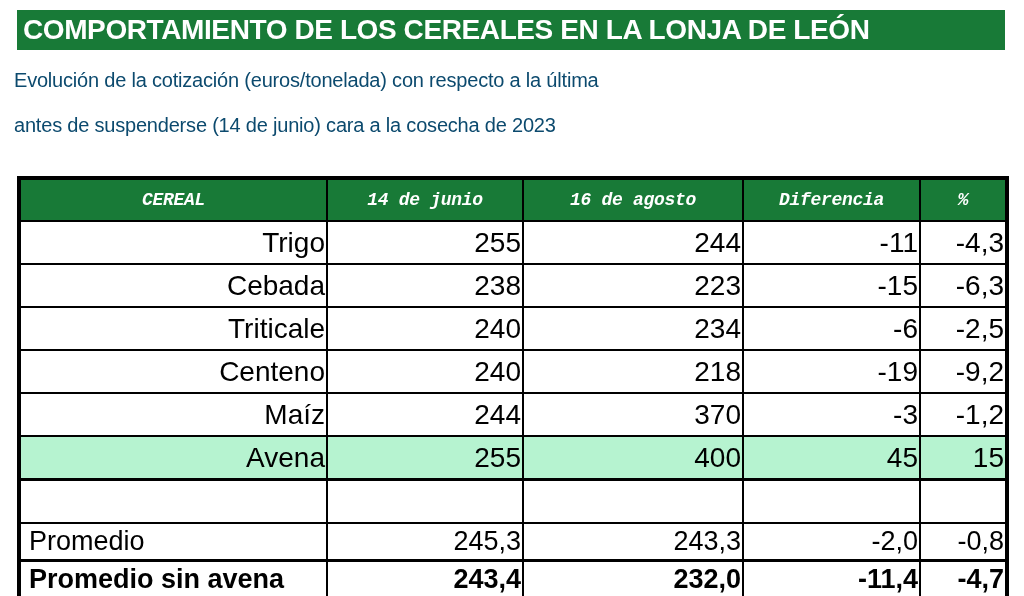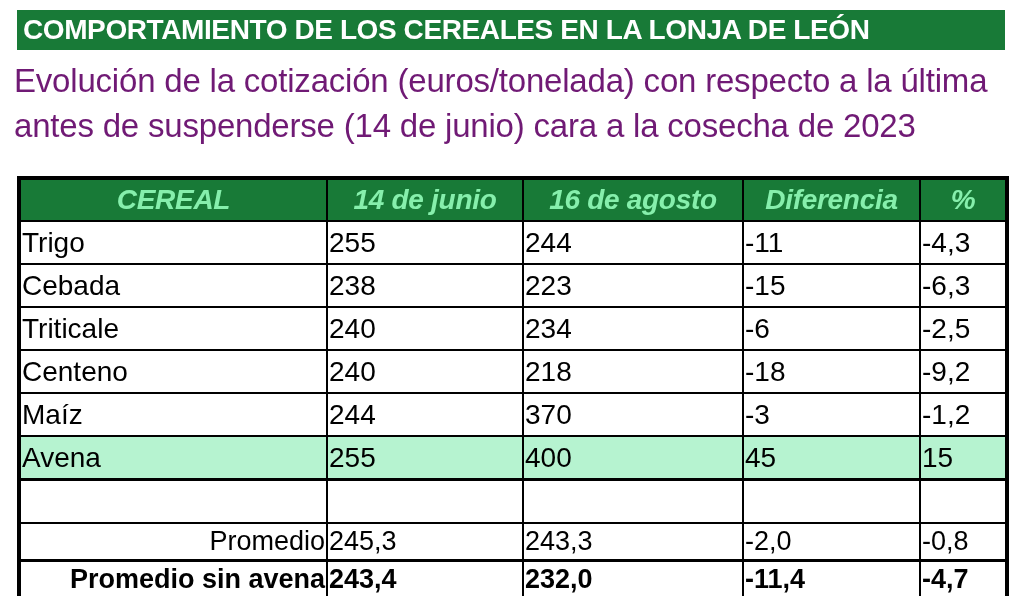--- a/index.html
+++ b/index.html
@@ -30,22 +30,22 @@
     font-weight: bold;
     font-size: 28px;
     letter-spacing: -0.4px;
     padding-left: 6px;
     white-space: nowrap;
   }
   .subtitle {
     position: absolute;
     left: 14px;
     top: 58px;
-    color: #701a75;
-    font-size: 33px;
+    color: #0c4a6e;
+    font-size: 20px;
     line-height: 45px;
     letter-spacing: -0.2px;
   }
   table.cereal-table {
     position: absolute;
     left: 17px;
     top: 176px;
     width: 988px;
     table-layout: fixed;
     border-collapse: collapse;
@@ -53,32 +53,33 @@
   }
   .cereal-table th,
   .cereal-table td {
     border: 2px solid #000000;
     overflow: hidden;
     white-space: nowrap;
     vertical-align: middle;
   }
   .cereal-table th {
     background: #187a37;
-    color: #86efac;
+    color: #ffffff;
     font-weight: bold;
     font-style: italic;
-    font-size: 28px;
+    font-size: 18px;
     text-align: center;
     height: 38px;
     letter-spacing: -0.3px;
+    font-family: Liberation Mono, monospace;
   }
   .cereal-table td {
     color: #000000;
     font-size: 28px;
-    text-align: left;
+    text-align: right;
     height: 39px;
     background: #ffffff;
   }
   tr.row-highlight td {
     background: #b6f3d0;
     border-bottom: 3px solid #000000;
   }
   tr.row-empty td {
     height: 39px;
   }
@@ -87,21 +88,21 @@
     font-size: 27px;
   }
   tr.row-total td {
     height: 33px;
     font-size: 27px;
     font-weight: bold;
     border-top: 3px solid #000000;
   }
   tr.row-promedio td.label-cell,
   tr.row-total td.label-cell {
-    text-align: right;
+    text-align: left;
     padding-left: 8px;
   }
 </style>
 </head>
 <body>
 
 <div class="page">
 
   <div class="title-bar">
     <span class="title-text">COMPORTAMIENTO DE LOS CEREALES EN LA LONJA DE LEÓN</span>
@@ -148,21 +149,21 @@
         <td class="label-cell-center">Triticale</td>
         <td>240</td>
         <td>234</td>
         <td>-6</td>
         <td>-2,5</td>
       </tr>
       <tr>
         <td class="label-cell-center">Centeno</td>
         <td>240</td>
         <td>218</td>
-        <td>-18</td>
+        <td>-19</td>
         <td>-9,2</td>
       </tr>
       <tr>
         <td class="label-cell-center">Maíz</td>
         <td>244</td>
         <td>370</td>
         <td>-3</td>
         <td>-1,2</td>
       </tr>
       <tr class="row-highlight">

